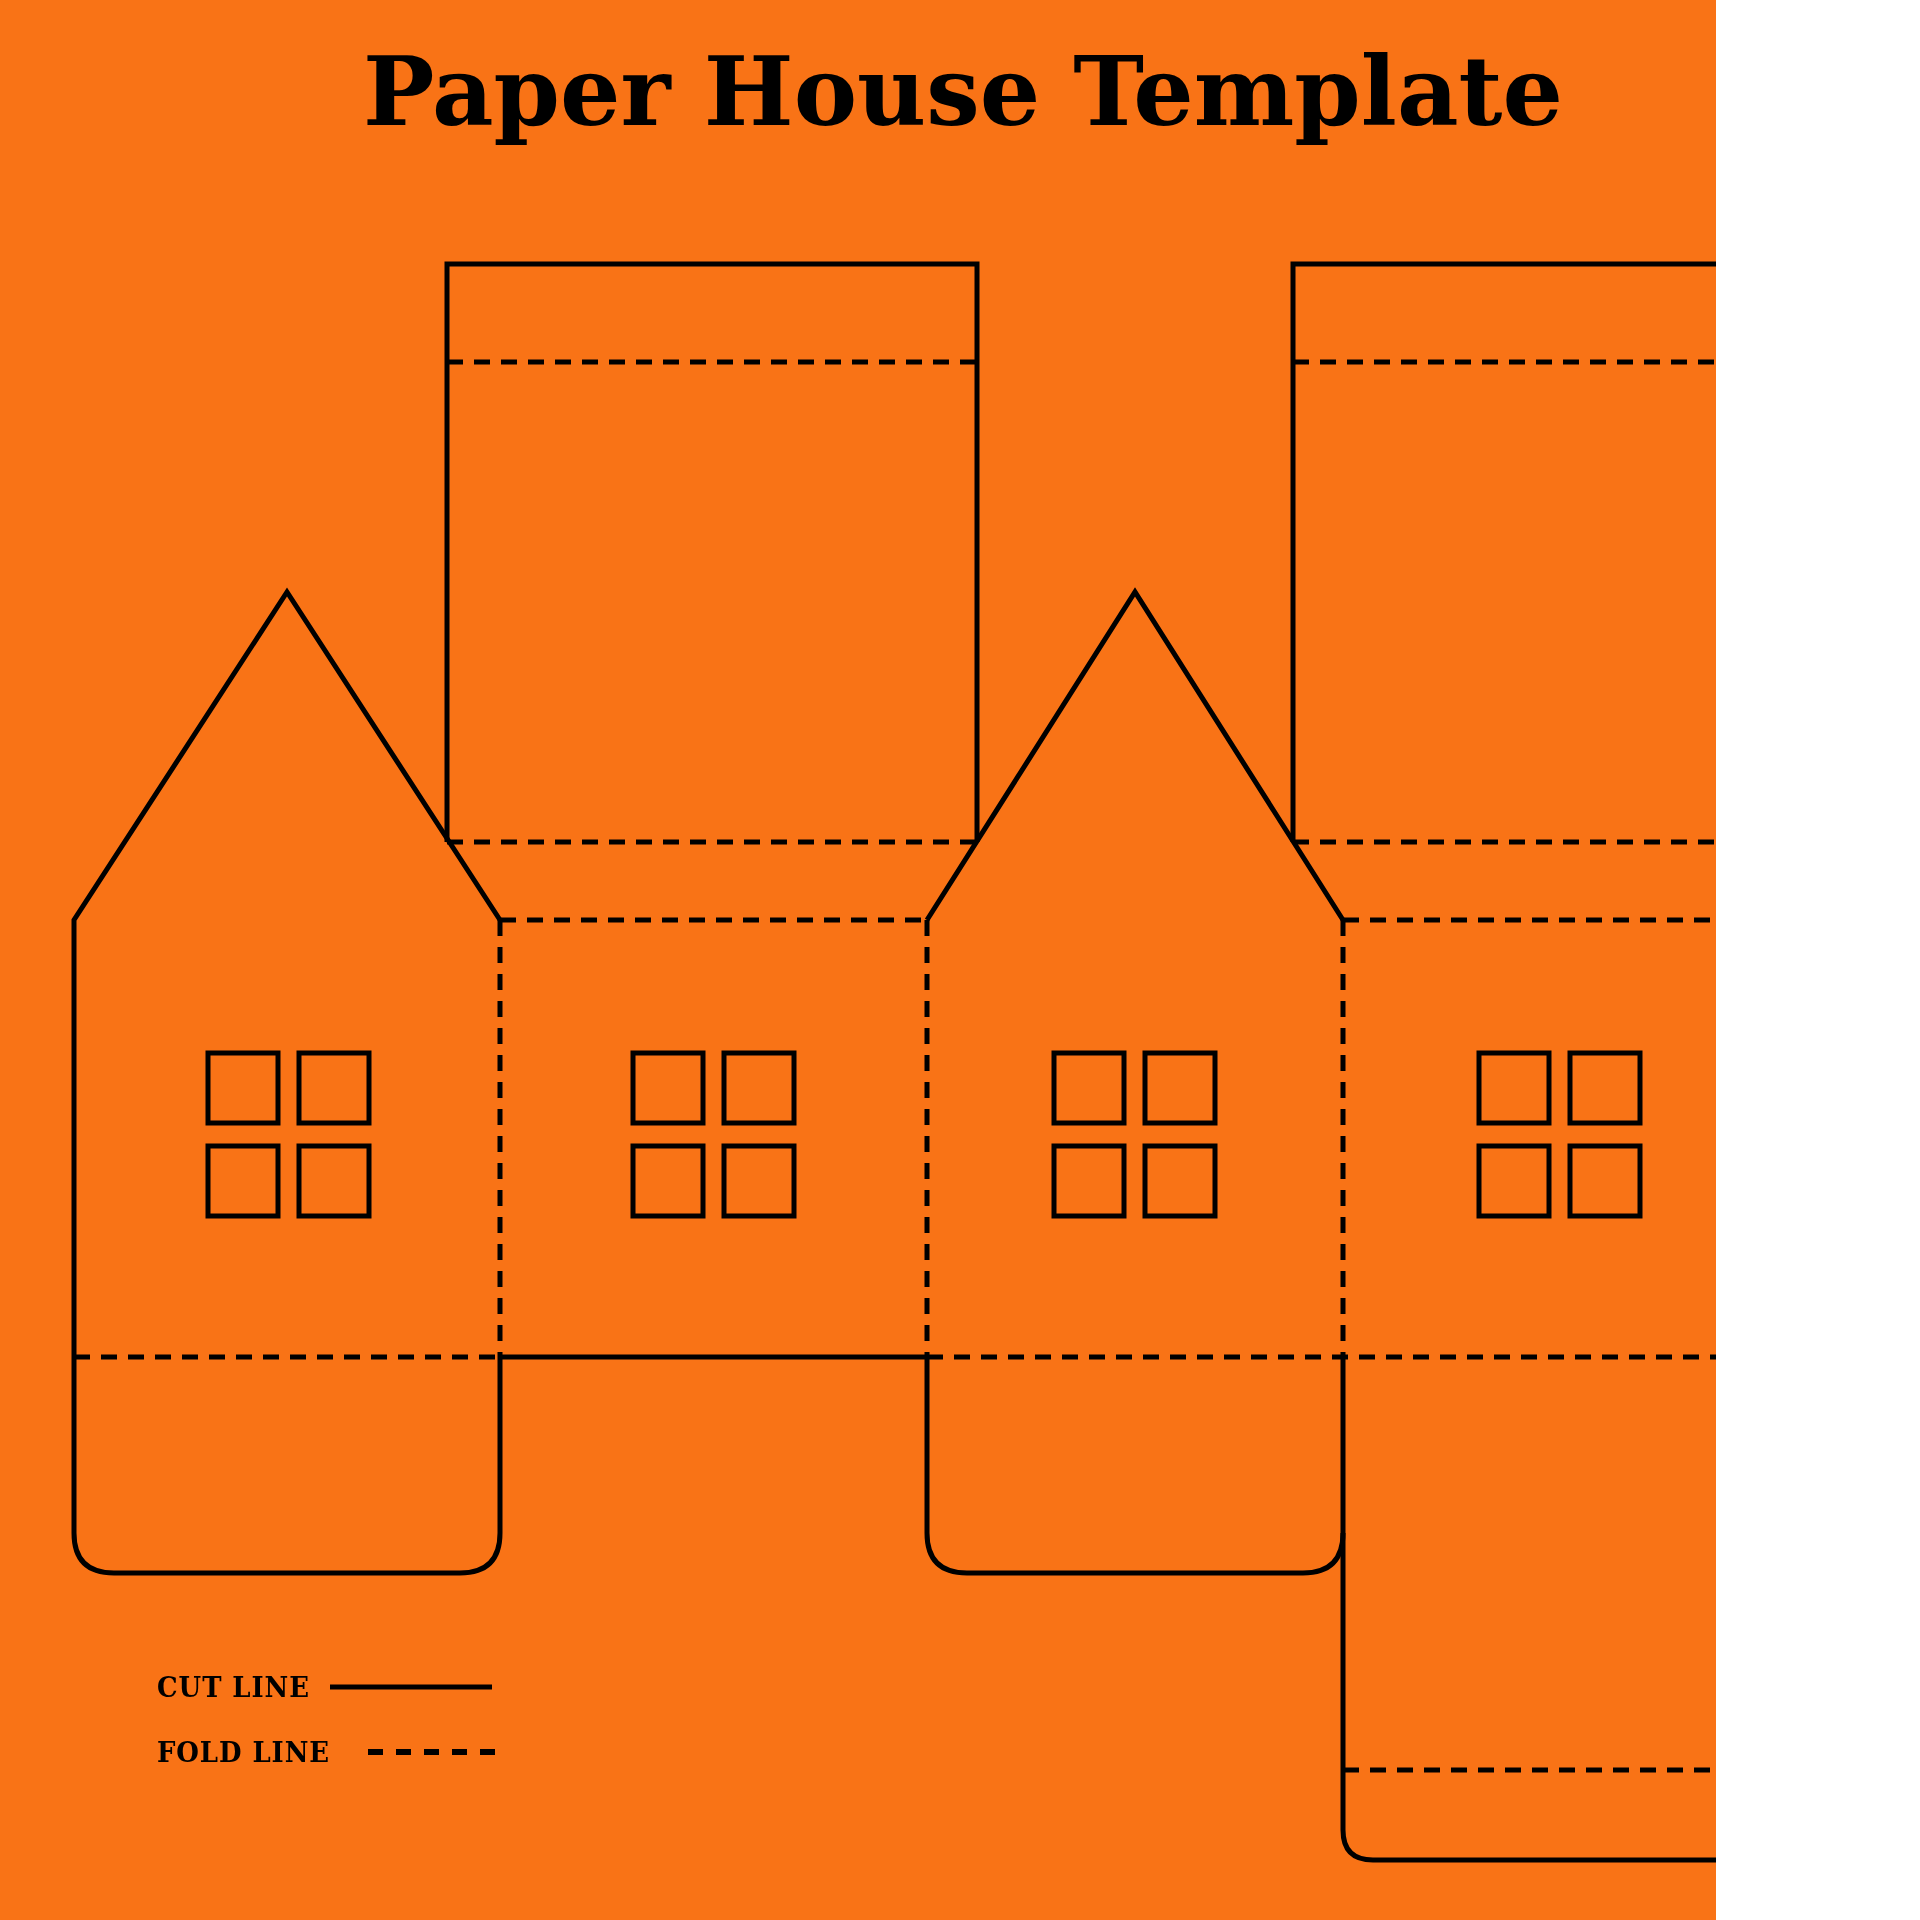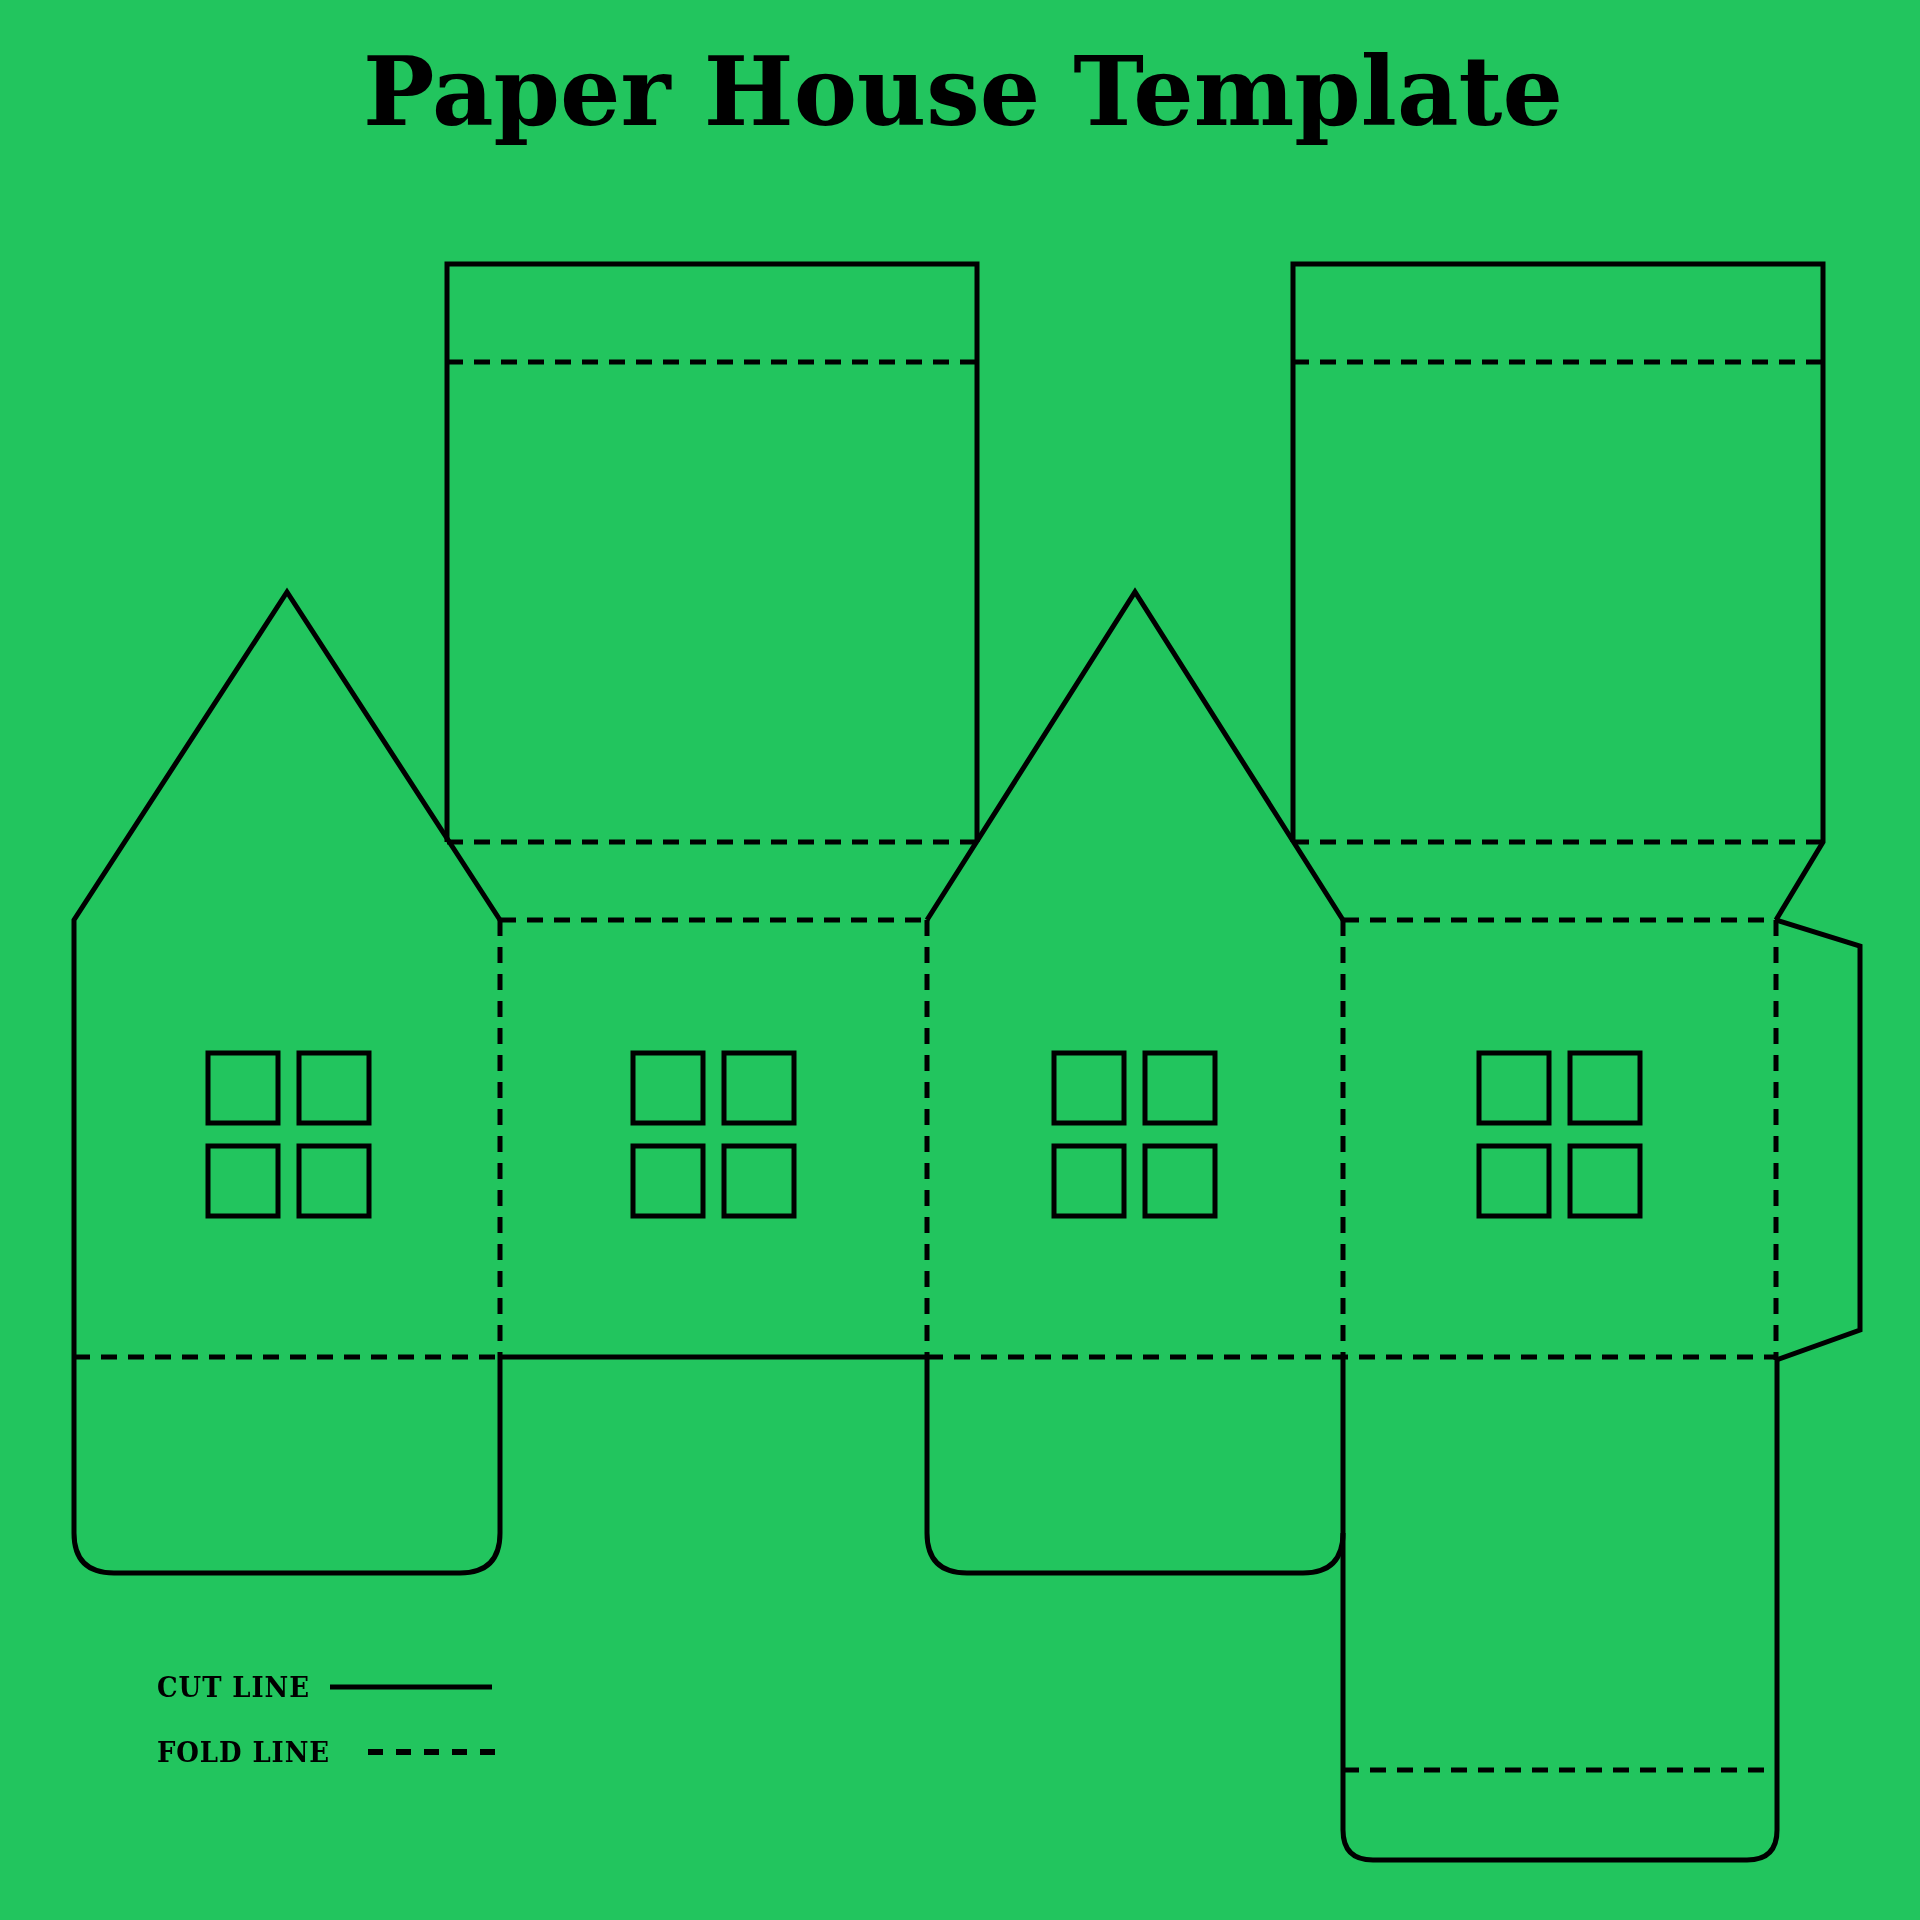--- a/index.html
+++ b/index.html
@@ -2,23 +2,23 @@
 <html><head>
 <meta charset="utf-8">
 <style>
   html, body {
     margin: 0;
     padding: 0;
     background: #ffffff;
   }
   .page {
     position: relative;
-    width: 1920px;
+    width: 1716px;
     height: 1920px;
-    background: #22c55e;
+    background: #f97316;
     overflow: hidden;
     font-family: "DejaVu Serif", "Liberation Serif", serif;
   }
   svg.sheet {
     position: absolute;
     left: 0;
     top: 0;
   }
   .cut {
     fill: none;

